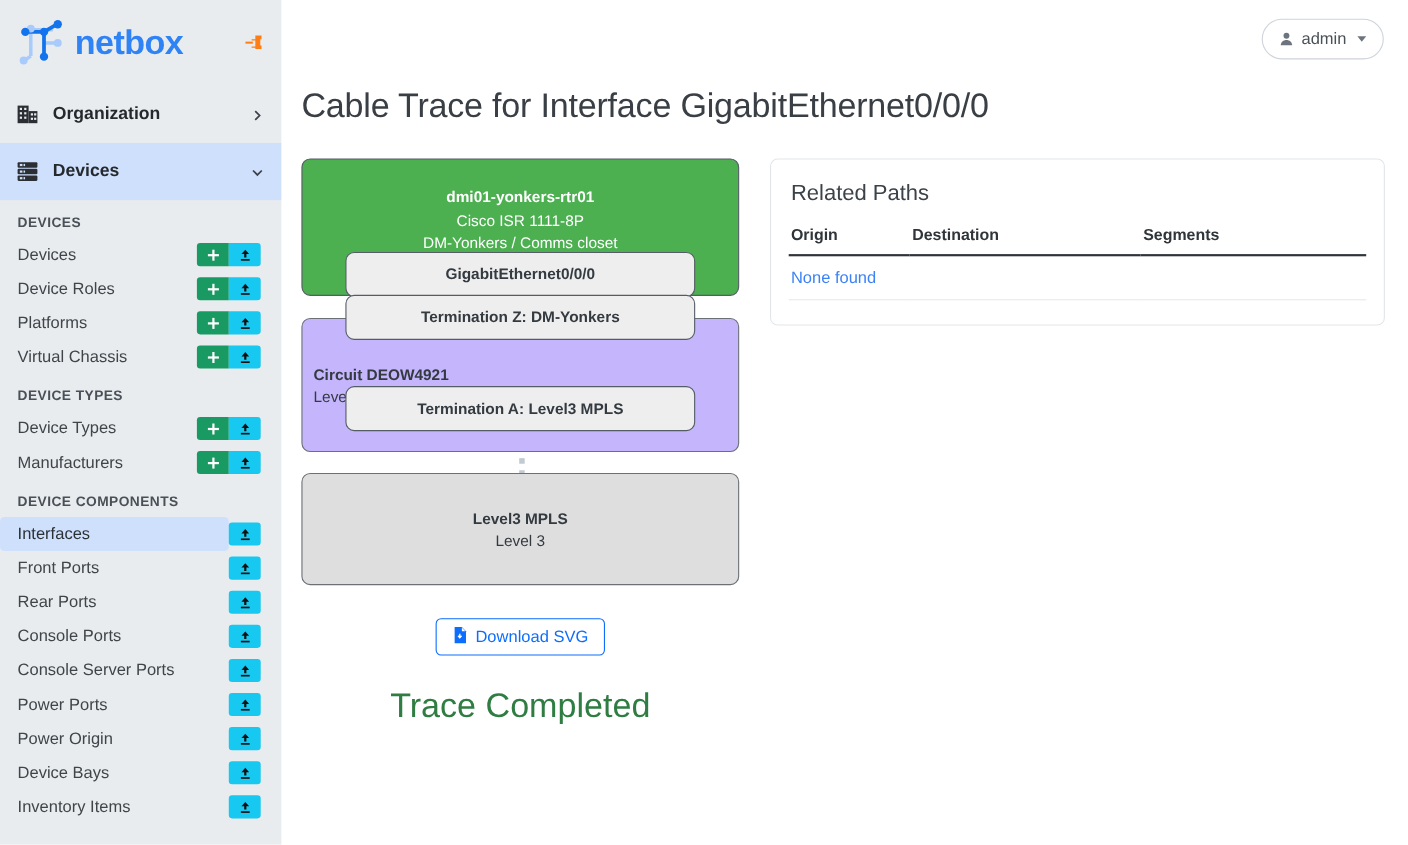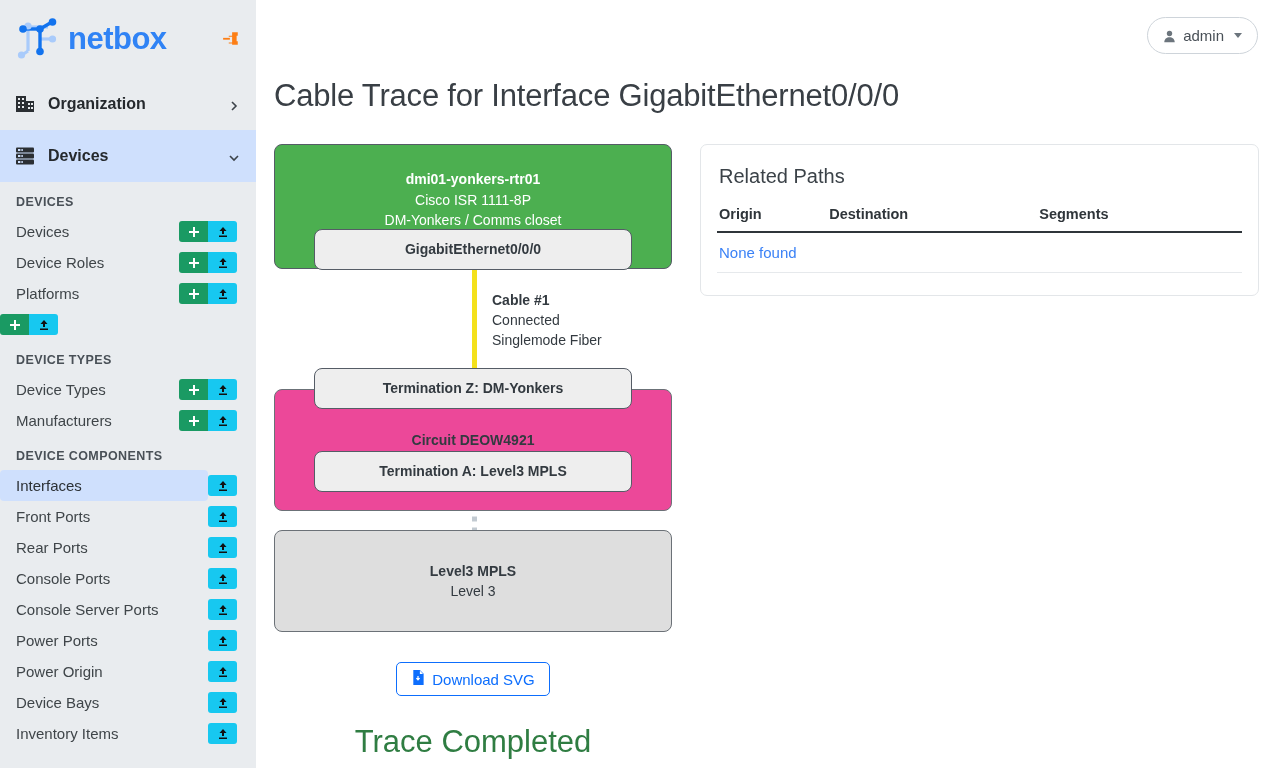--- a/index.html
+++ b/index.html
@@ -153,22 +153,22 @@
   .cable-line {
     position: absolute; left: 198px; top: 0;
     width: 5px; height: 100px; background: #f4e11b;
   }
   .cable-info { position: absolute; left: 218px; top: 20px; }
   .cable-info .ci-t { font-size: 14px; font-weight: bold; line-height: 20px; color: #333a40; }
   .cable-info .ci-s { font-size: 14px; line-height: 20px; color: #333a40; }
 
   .circuit-wrap { position: relative; margin-top: -2px; }
   .node-circuit {
-    background: #ec4899; border: 1px solid #6b7177; border-radius: 8px;
-    padding: 22px 10px 22px; text-align: center; position: relative; z-index: 1;
+    background: #c4b5fd; border: 1px solid #6b7177; border-radius: 8px;
+    padding: 22px 10px 22px; position: relative; z-index: 1;
   }
   .node-circuit .nc-t { font-size: 14px; font-weight: bold; line-height: 20px; color: #333a40; }
   .node-circuit .nc-s { font-size: 14px; line-height: 20px; color: #333a40; }
 
   .dotted-seg { position: relative; height: 38px; }
   .dotted-line {
     position: absolute; left: 198px; top: 0; width: 5px; height: 38px;
     background-image: linear-gradient(#c2cad1 50%, rgba(255,255,255,0) 0%);
     background-position: left;
     background-size: 5px 11px;
@@ -349,20 +349,21 @@
           </span>
         <span class="btn-imp">
             <svg viewBox="0 0 12 12">
               <path d="M6 1 L9.5 5 H7 V8 H5 V5 H2.5 Z"></path>
               <rect x="2" y="9.5" width="8" height="1.5"></rect>
             </svg>
           </span>
       </span>
     </div>
     <div class="item-row">
+      <span class="item-link">Virtual Chassis</span>
       <span class="btn-group">
         <span class="btn-add">
             <svg viewBox="0 0 12 12">
               <rect x="5" y="1" width="2" height="10"></rect>
               <rect x="1" y="5" width="10" height="2"></rect>
             </svg>
           </span>
         <span class="btn-imp">
             <svg viewBox="0 0 12 12">
               <path d="M6 1 L9.5 5 H7 V8 H5 V5 H2.5 Z"></path>
@@ -533,28 +534,20 @@
         <div class="trace">
 
           <div class="node-device">
             <div class="nd-name">dmi01-yonkers-rtr01</div>
             <div class="nd-sub">Cisco ISR 1111-8P</div>
             <div class="nd-sub">DM-Yonkers / Comms closet</div>
           </div>
 
           <div class="node-term pull-up">GigabitEthernet0/0/0</div>
 
-          <div class="cable-seg">
-            <div class="cable-line"></div>
-            <div class="cable-info">
-              <div class="ci-t">Cable #1</div>
-              <div class="ci-s">Connected</div>
-              <div class="ci-s">Singlemode Fiber</div>
-            </div>
-          </div>
 
           <div class="circuit-wrap">
             <div class="node-term">Termination Z: DM-Yonkers</div>
             <div class="node-circuit" style="margin-top:-20px;padding-top:40px;padding-bottom:40px;">
               <div class="nc-t">Circuit DEOW4921</div>
               <div class="nc-s">Level 3</div>
             </div>
             <div class="node-term" style="margin-top:-60px;">Termination A: Level3 MPLS</div>
           </div>
 

